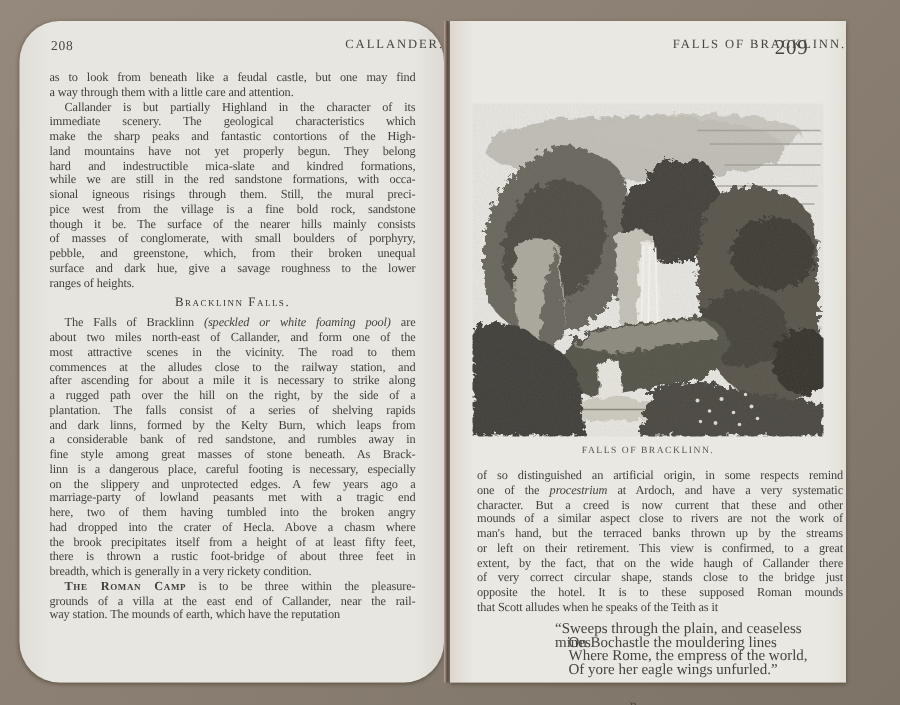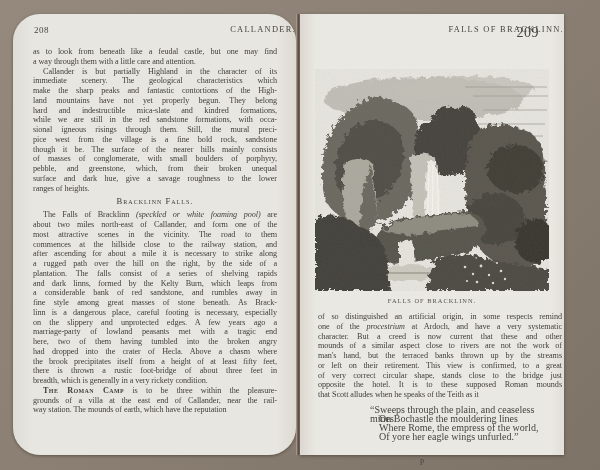--- a/index.html
+++ b/index.html
@@ -81,21 +81,21 @@
       <div class="line">pice west from the village is a fine bold rock, sandstone</div>
       <div class="line">though it be. The surface of the nearer hills mainly consists</div>
       <div class="line">of masses of conglomerate, with small boulders of porphyry,</div>
       <div class="line">pebble, and greenstone, which, from their broken unequal</div>
       <div class="line">surface and dark hue, give a savage roughness to the lower</div>
       <div class="line end">ranges of heights.</div>
       <div class="sec-heading">Bracklinn Falls.</div>
       <div class="line ind"><span>The Falls of Bracklinn </span><span class="it">(speckled or white foaming pool)</span><span> are</span></div>
       <div class="line">about two miles north-east of Callander, and form one of the</div>
       <div class="line">most attractive scenes in the vicinity. The road to them</div>
-      <div class="line">commences at the hillside close to the railway station, and</div>
+      <div class="line">commences at the alludes close to the railway station, and</div>
       <div class="line">after ascending for about a mile it is necessary to strike along</div>
       <div class="line">a rugged path over the hill on the right, by the side of a</div>
       <div class="line">plantation. The falls consist of a series of shelving rapids</div>
       <div class="line">and dark linns, formed by the Kelty Burn, which leaps from</div>
       <div class="line">a considerable bank of red sandstone, and rumbles away in</div>
       <div class="line">fine style among great masses of stone beneath. As Brack-</div>
       <div class="line">linn is a dangerous place, careful footing is necessary, especially</div>
       <div class="line">on the slippery and unprotected edges. A few years ago a</div>
       <div class="line">marriage-party of lowland peasants met with a tragic end</div>
       <div class="line">here, two of them having tumbled into the broken angry</div>
@@ -193,20 +193,21 @@
   </svg>
 
   <div class="caption">FALLS OF BRACKLINN.</div>
   <div class="textblock textblock-right">
       <div class="line">of so distinguished an artificial origin, in some respects remind</div>
       <div class="line"><span>one of the </span><span class="it">procestrium</span><span> at Ardoch, and have a very systematic</span></div>
       <div class="line">character. But a creed is now current that these and other</div>
       <div class="line">mounds of a similar aspect close to rivers are not the work of</div>
       <div class="line">man's hand, but the terraced banks thrown up by the streams</div>
       <div class="line">or left on their retirement. This view is confirmed, to a great</div>
+      <div class="line">extent, by the fact, that on the wide haugh of Callander there</div>
       <div class="line">of very correct circular shape, stands close to the bridge just</div>
       <div class="line">opposite the hotel. It is to these supposed Roman mounds</div>
       <div class="line end">that Scott alludes when he speaks of the Teith as it</div>
     </div>
   <div class="verse">
       <div class="line">“Sweeps through the plain, and ceaseless mines</div>
       <div class="line ind">On Bochastle the mouldering lines</div>
       <div class="line ind">Where Rome, the empress of the world,</div>
       <div class="line ind">Of yore her eagle wings unfurled.”</div>
     </div>

